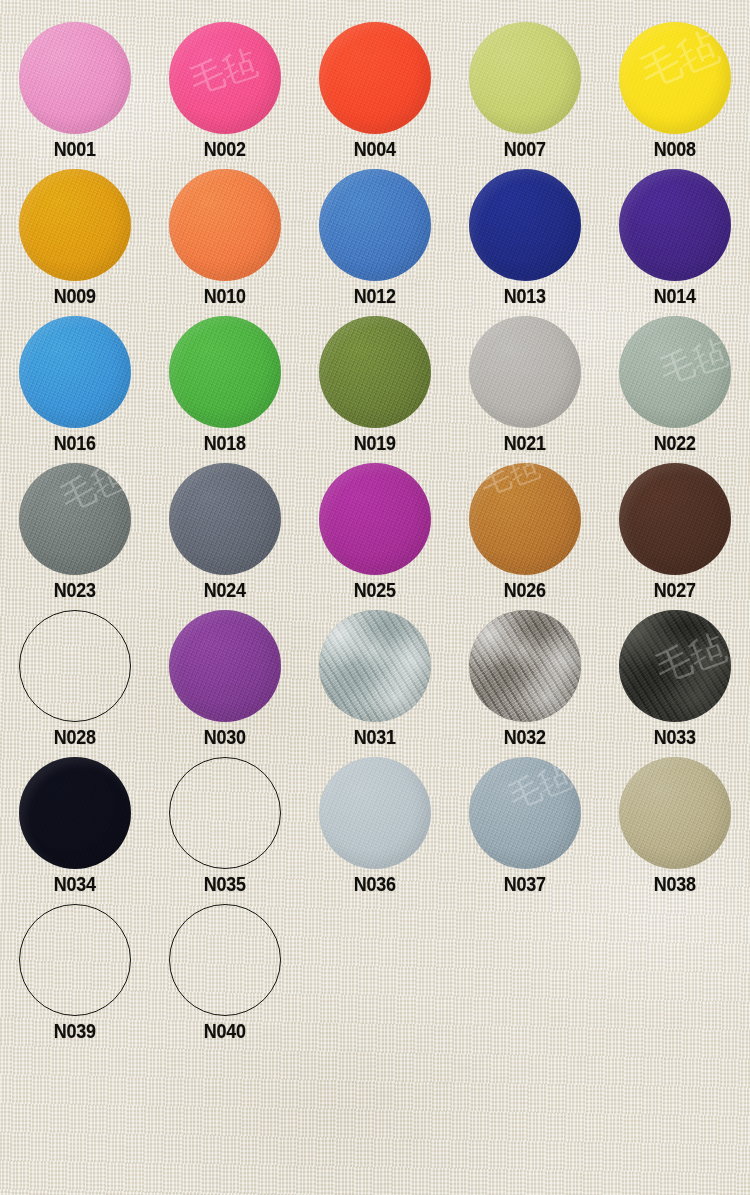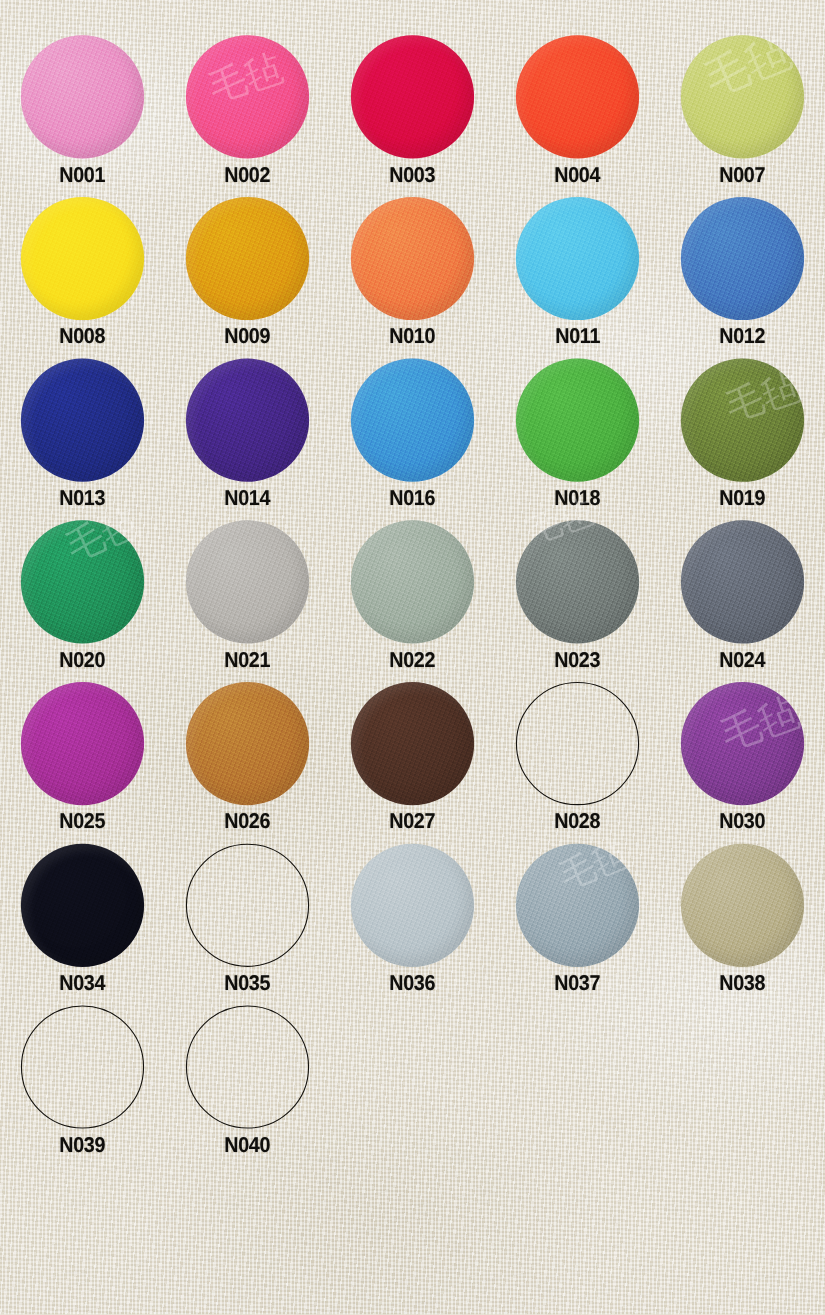--- a/index.html
+++ b/index.html
@@ -62,21 +62,21 @@
     grid-auto-rows: 147px;
     padding: 22px 0 0 0;
     box-sizing: border-box;
     width: 750px;
   }
   .swatch-cell {
     position: relative;
     display: flex;
     flex-direction: column;
     align-items: center;
-    justify-content: flex-end;
+    justify-content: flex-start;
   }
   .swatch-disc-wrap {
     width: 112px;
     height: 112px;
     position: relative;
   }
   .swatch-disc {
     width: 112px;
     height: 112px;
     border-radius: 50%;
@@ -207,26 +207,20 @@
       <div class="swatch-label">N001</div>
     </div>
     <div class="swatch-cell">
       <div class="swatch-disc-wrap">
         <div class="swatch-disc filled" title="hot pink" style="background-color: rgb(243, 78, 135);"></div>
       </div>
       <div class="swatch-label">N002</div>
     </div>
     <div class="swatch-cell">
       <div class="swatch-disc-wrap">
-        <div class="swatch-disc filled" title="crimson" style="background-color: rgb(217, 11, 64);"></div>
-      </div>
-      <div class="swatch-label">N003</div>
-    </div>
-    <div class="swatch-cell">
-      <div class="swatch-disc-wrap">
         <div class="swatch-disc filled" title="orange red" style="background-color: rgb(245, 70, 42);"></div>
       </div>
       <div class="swatch-label">N004</div>
     </div>
     <div class="swatch-cell">
       <div class="swatch-disc-wrap">
         <div class="swatch-disc filled" title="pear green" style="background-color: rgb(196, 206, 108);"></div>
       </div>
       <div class="swatch-label">N007</div>
     </div>
@@ -243,26 +237,20 @@
       <div class="swatch-label">N009</div>
     </div>
     <div class="swatch-cell">
       <div class="swatch-disc-wrap">
         <div class="swatch-disc filled" title="tangerine" style="background-color: rgb(240, 118, 65);"></div>
       </div>
       <div class="swatch-label">N010</div>
     </div>
     <div class="swatch-cell">
       <div class="swatch-disc-wrap">
-        <div class="swatch-disc filled" title="sky blue" style="background-color: rgb(79, 193, 233);"></div>
-      </div>
-      <div class="swatch-label">N011</div>
-    </div>
-    <div class="swatch-cell">
-      <div class="swatch-disc-wrap">
         <div class="swatch-disc filled" title="denim blue" style="background-color: rgb(66, 115, 189);"></div>
       </div>
       <div class="swatch-label">N012</div>
     </div>
     <div class="swatch-cell">
       <div class="swatch-disc-wrap">
         <div class="swatch-disc filled" title="navy blue" style="background-color: rgb(31, 42, 126);"></div>
       </div>
       <div class="swatch-label">N013</div>
     </div>
@@ -285,26 +273,20 @@
       <div class="swatch-label">N018</div>
     </div>
     <div class="swatch-cell">
       <div class="swatch-disc-wrap">
         <div class="swatch-disc filled" title="olive green" style="background-color: rgb(102, 122, 54);"></div>
       </div>
       <div class="swatch-label">N019</div>
     </div>
     <div class="swatch-cell">
       <div class="swatch-disc-wrap">
-        <div class="swatch-disc filled" title="emerald green" style="background-color: rgb(31, 139, 85);"></div>
-      </div>
-      <div class="swatch-label">N020</div>
-    </div>
-    <div class="swatch-cell">
-      <div class="swatch-disc-wrap">
         <div class="swatch-disc filled" title="light grey" style="background-color: rgb(179, 176, 171);"></div>
       </div>
       <div class="swatch-label">N021</div>
     </div>
     <div class="swatch-cell">
       <div class="swatch-disc-wrap">
         <div class="swatch-disc filled" title="sage grey" style="background-color: rgb(155, 171, 157);"></div>
       </div>
       <div class="swatch-label">N022</div>
     </div>
@@ -342,20 +324,38 @@
       <div class="swatch-disc-wrap">
         <div class="swatch-disc outline" title="empty outline"></div>
       </div>
       <div class="swatch-label">N028</div>
     </div>
     <div class="swatch-cell">
       <div class="swatch-disc-wrap">
         <div class="swatch-disc filled" title="plum purple" style="background-color: rgb(122, 58, 141);"></div>
       </div>
       <div class="swatch-label">N030</div>
+    </div>
+    <div class="swatch-cell">
+      <div class="swatch-disc-wrap">
+        <div class="swatch-disc filled heather" title="heather pale blue" style="background-color: rgb(168, 181, 180);"></div>
+      </div>
+      <div class="swatch-label">N031</div>
+    </div>
+    <div class="swatch-cell">
+      <div class="swatch-disc-wrap">
+        <div class="swatch-disc filled heather" title="heather grey" style="background-color: rgb(143, 139, 132);"></div>
+      </div>
+      <div class="swatch-label">N032</div>
+    </div>
+    <div class="swatch-cell">
+      <div class="swatch-disc-wrap">
+        <div class="swatch-disc filled heather" title="heather charcoal" style="background-color: rgb(48, 49, 44);"></div>
+      </div>
+      <div class="swatch-label">N033</div>
     </div>
     <div class="swatch-cell">
       <div class="swatch-disc-wrap">
         <div class="swatch-disc filled" title="black" style="background-color: rgb(12, 13, 24);"></div>
       </div>
       <div class="swatch-label">N034</div>
     </div>
     <div class="swatch-cell">
       <div class="swatch-disc-wrap">
         <div class="swatch-disc outline" title="empty outline"></div>

